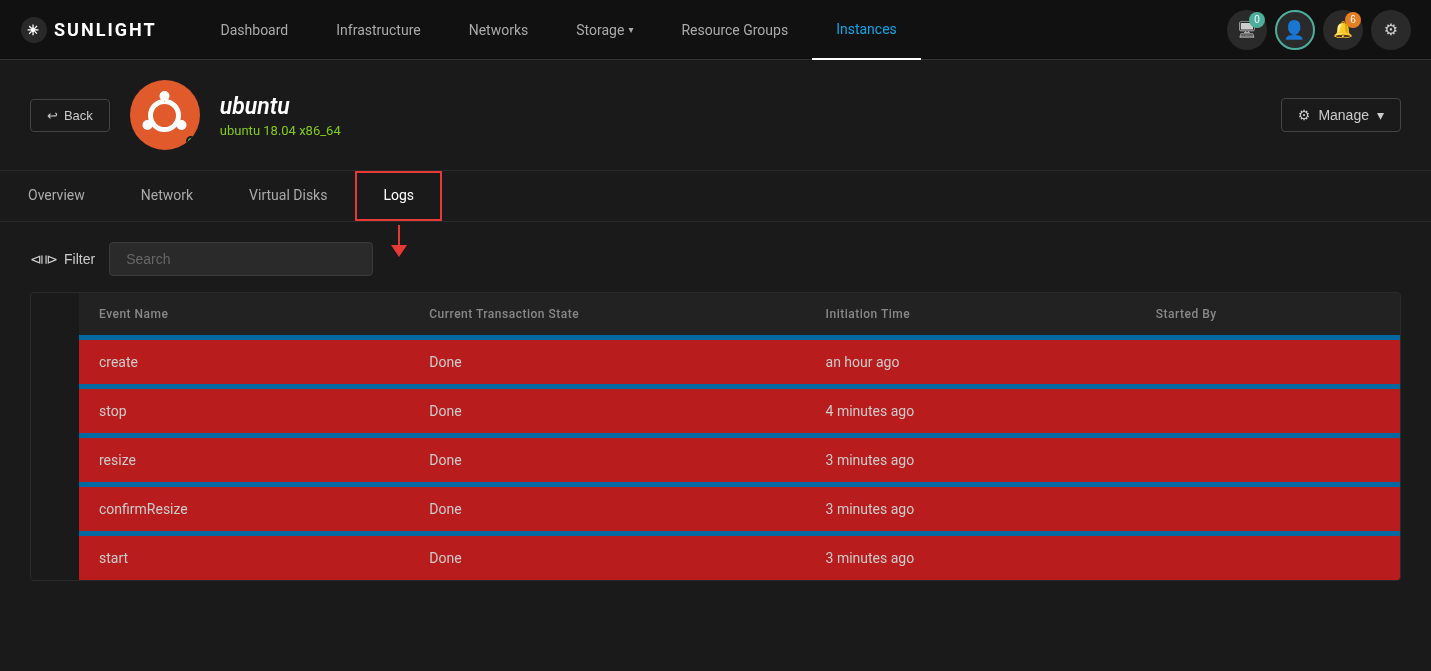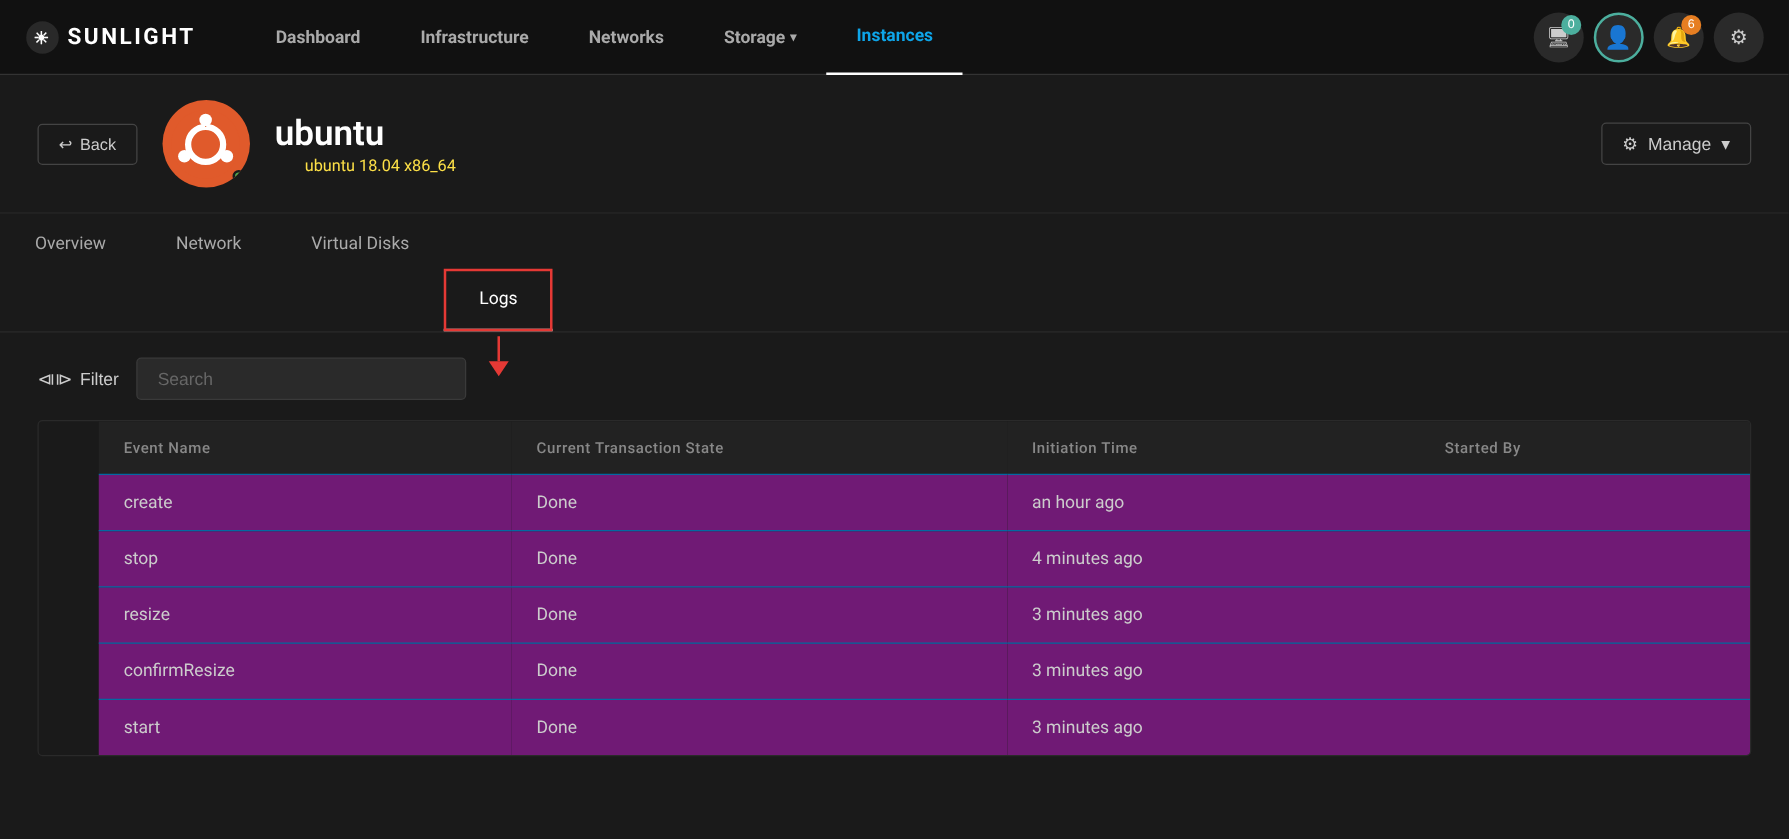--- a/index.html
+++ b/index.html
@@ -34,21 +34,20 @@
     }
     .logo-icon {
       width: 28px;
       height: 28px;
     }
     .nav-items {
       display: flex;
       align-items: flex-end;
       flex: 1;
       gap: 0;
-      font-weight: bold;
     }
     .nav-item {
       color: #aaa;
       padding: 0 24px;
       height: 60px;
       display: flex;
       align-items: center;
       cursor: pointer;
       font-size: 14px;
       position: relative;
@@ -152,29 +151,29 @@
       bottom: 4px;
       right: 4px;
       width: 10px;
       height: 10px;
       border-radius: 50%;
       background: #4caf50;
       border: 2px solid #1a1a1a;
     }
     .instance-info { flex: 1; }
     .instance-name {
-      font-size: 28px;
+      font-size: 23px;
       font-weight: 600;
       color: #fff;
+      font-style: italic;
     }
     .instance-sub {
       font-size: 13px;
-      color: #fde047;
+      color: #84cc16;
       margin-top: 3px;
-      margin-left: 24px;
     }
     .manage-btn {
       border: 1px solid #444;
       background: transparent;
       color: #ccc;
       padding: 8px 16px;
       border-radius: 4px;
       cursor: pointer;
       display: flex;
       align-items: center;
@@ -225,21 +224,20 @@
     }
     .arrow-head {
       width: 0;
       height: 0;
       border-left: 8px solid transparent;
       border-right: 8px solid transparent;
       border-top: 12px solid #e53935;
     }
     .tab-container {
       position: relative;
-      margin-top: 44px;
     }
 
     
     .content {
       padding: 20px 30px;
     }
     .toolbar {
       display: flex;
       align-items: center;
       gap: 14px;
@@ -283,22 +281,22 @@
     thead th {
       padding: 14px 20px;
       text-align: left;
       font-size: 12px;
       font-weight: 500;
       color: #888;
       letter-spacing: 0.5px;
       text-transform: none;
     }
     tbody tr {
-      border-top: 1px solid #0369a1;
-      background: #701a75;
+      border-top: 5px solid #0369a1;
+      background: #b91c1c;
     }
     tbody td {
       padding: 14px 20px;
       font-size: 14px;
       color: #ccc;
       text-align: left;
     }
     .col-event { width: 25%; }
     .col-state { width: 30%; }
     .col-time { width: 25%; }
@@ -316,20 +314,21 @@
     <span>SUNLIGHT</span>
   </div>
   <div class="nav-items">
     <div class="nav-item">Dashboard</div>
     <div class="nav-item">Infrastructure</div>
     <div class="nav-item">Networks</div>
     <div class="nav-item">
       <span>Storage</span>
       <span class="caret">▾</span>
     </div>
+    <div class="nav-item">Resource Groups</div>
     <div class="nav-item active">Instances</div>
   </div>
   <div class="nav-right">
     <button class="nav-btn">
       <span>🖥</span>
       <span class="badge">0</span>
     </button>
     <button class="nav-btn-user">
       <span>👤</span>
     </button>

